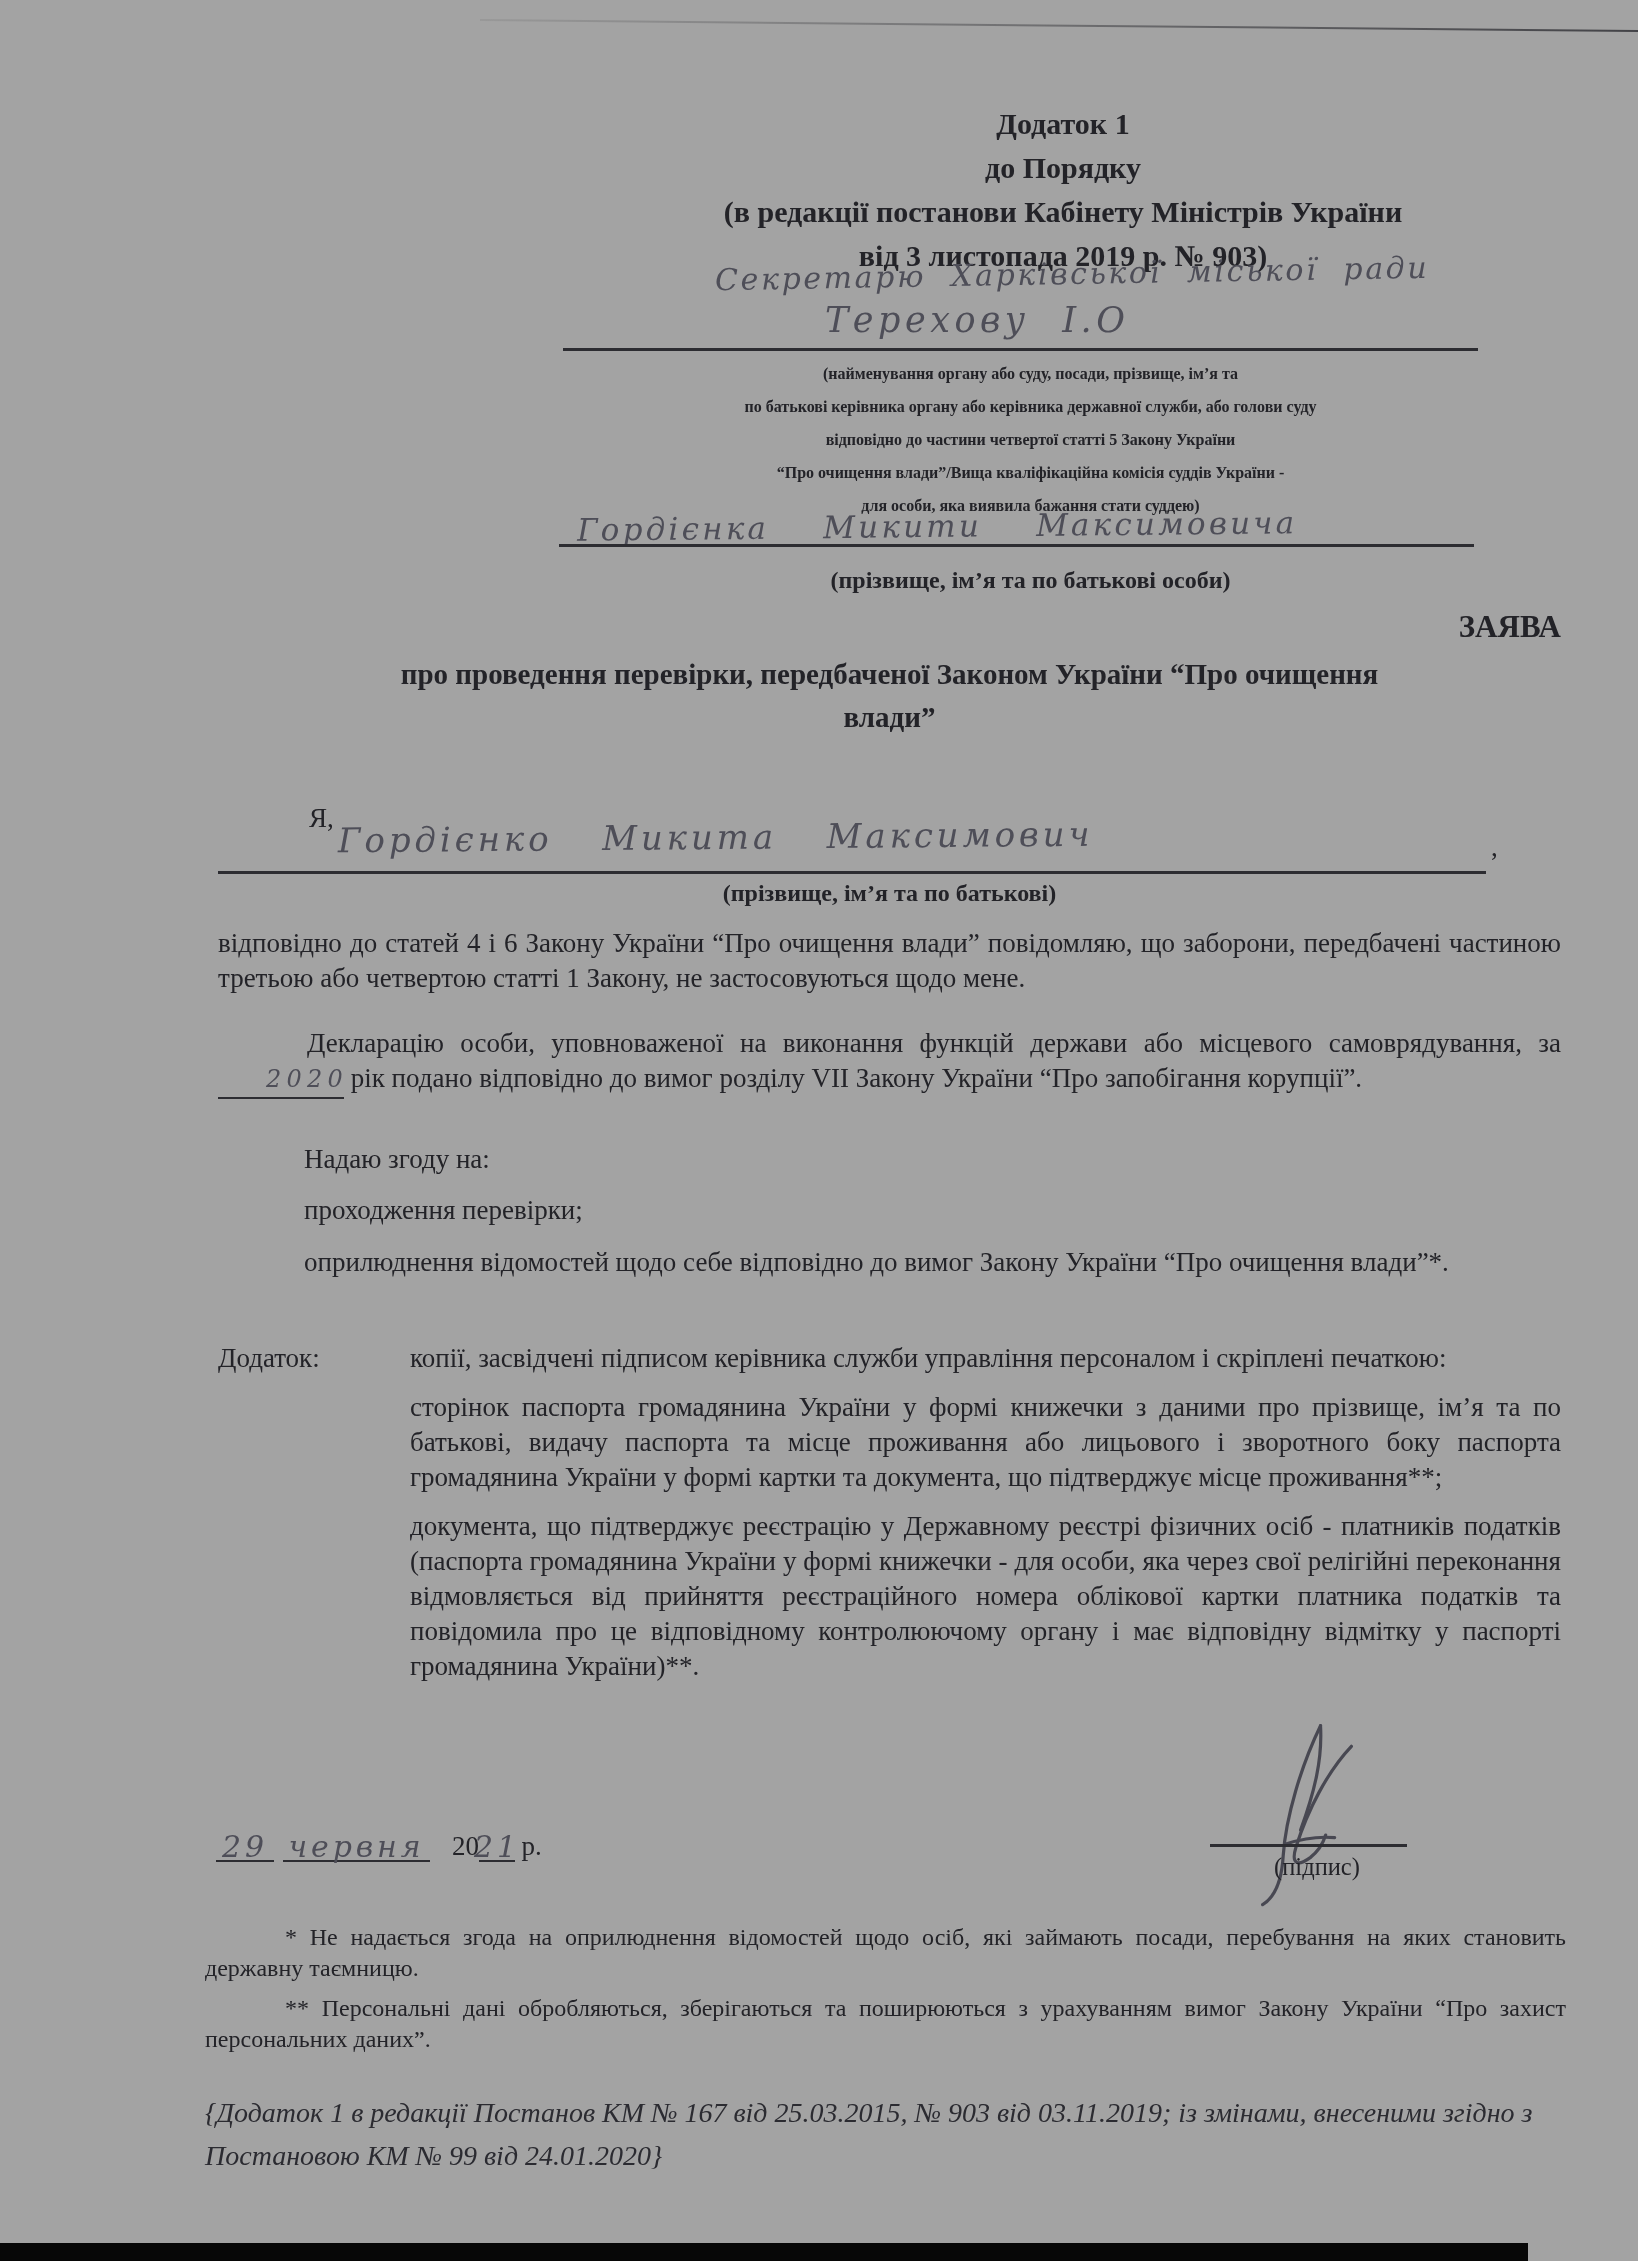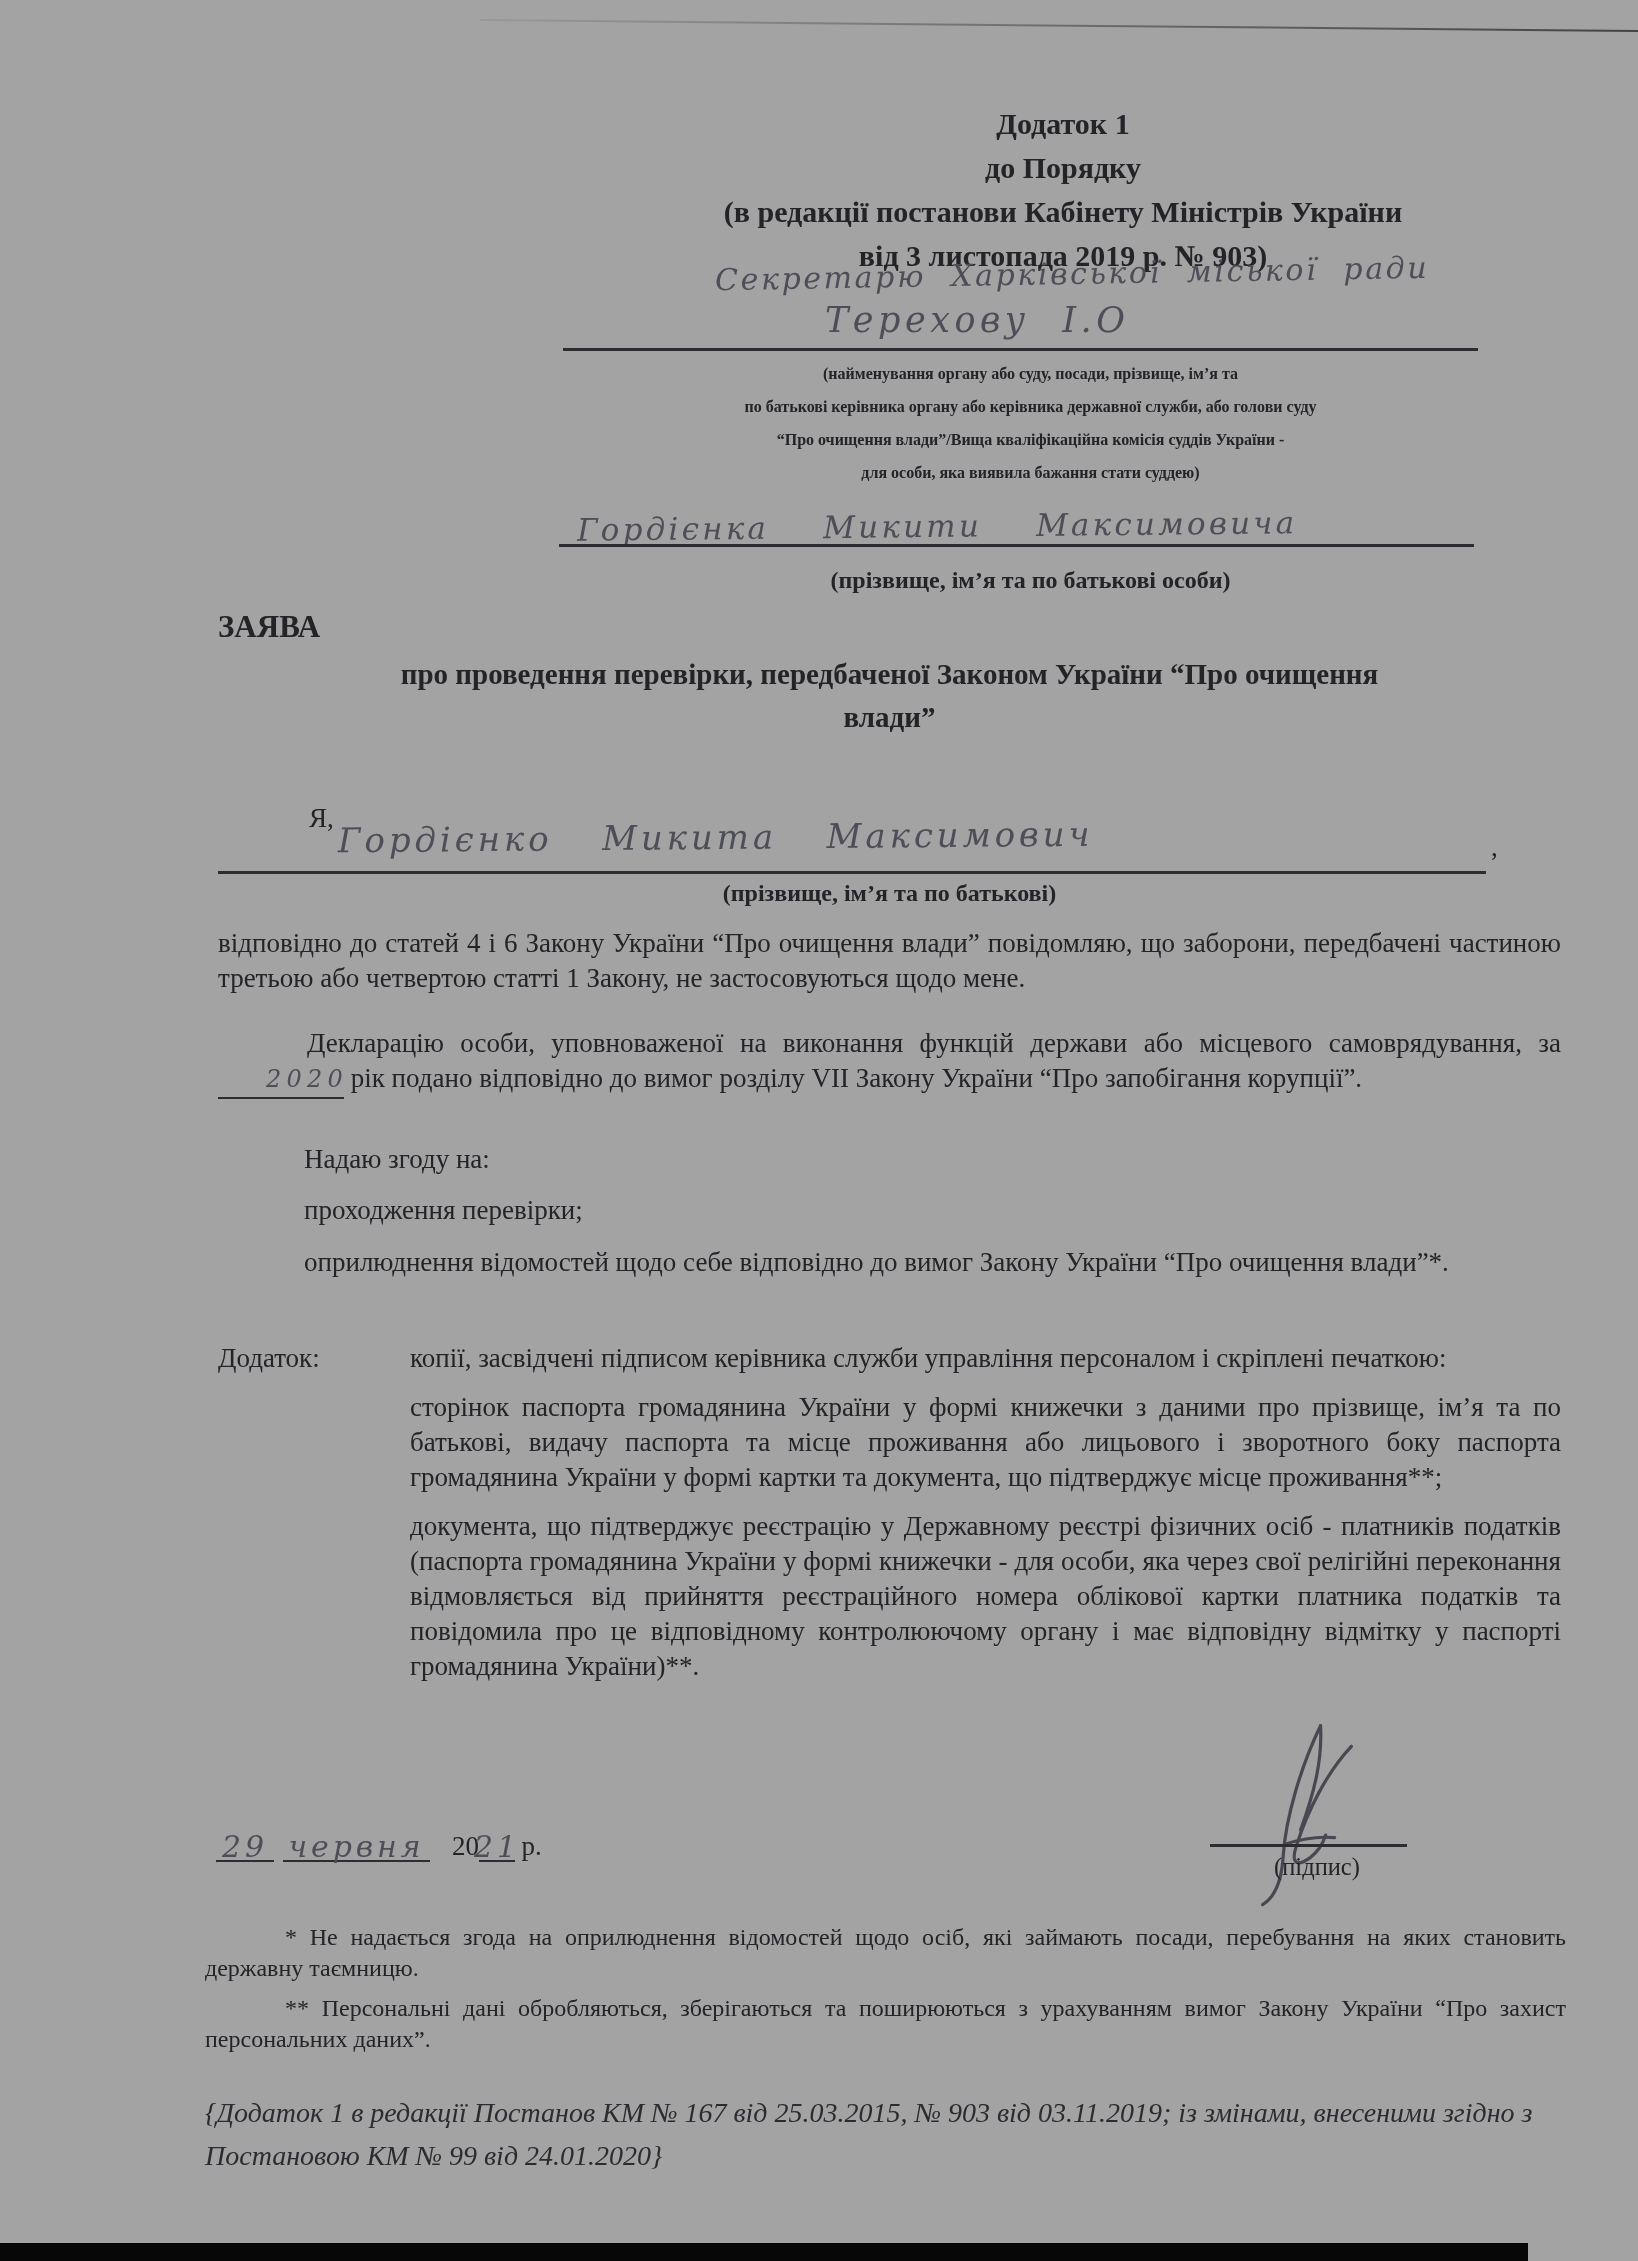--- a/index.html
+++ b/index.html
@@ -45,21 +45,21 @@
   .uline3 { top:871px; left:218px; width:1268px; }
 
   .cap-block {
     top:357px; left:470px; width:1121px;
     text-align:center; font-weight:bold;
     font-size:16px; line-height:33px;
   }
   .cap2 { top:567px; left:470px; width:1121px; text-align:center; font-weight:bold; font-size:24px; }
   .cap3 { top:880px; left:218px; width:1343px; text-align:center; font-weight:bold; font-size:24px; }
 
-  .title   { top:609px;  left:218px; width:1343px; text-align:left; font-weight:bold; font-size:31px; }
+  .title   { top:609px;  left:218px; width:1343px; text-align:right; font-weight:bold; font-size:31px; }
   .subtitle { top:653px; left:218px; width:1343px; text-align:center; font-weight:bold; font-size:29px; line-height:43px; }
 
   .body-text { font-size:27px; line-height:35px; }
   .just { text-align:justify; }
   .ya    { top:803px; left:309px; font-size:27px; }
   .comma { top:832px; left:1491px; font-size:27px; }
 
   .p1 { top:926px; left:218px; width:1343px; }
   .p2 { top:1026px; left:218px; width:1343px; text-indent:89px; }
   .fill-year {
@@ -119,20 +119,21 @@
     <div>від 3 листопада 2019 р. № 903)</div>
   </div>
 
   <div class="abs hand hand-line1">Секретарю Харківської міської ради</div>
   <div class="abs hand hand-line2">Терехову І.О</div>
   <div class="abs uline uline1"></div>
 
   <div class="abs cap-block">
     <div>(найменування органу або суду, посади, прізвище, ім’я та</div>
     <div>по батькові керівника органу або керівника державної служби, або голови суду</div>
+    <div>відповідно до частини четвертої статті 5 Закону України</div>
     <div>“Про очищення влади”/Вища кваліфікаційна комісія суддів України -</div>
     <div>для особи, яка виявила бажання стати суддею)</div>
   </div>
 
   <div class="abs hand hand-applicant">Гордієнка Микити Максимовича</div>
   <div class="abs uline uline2"></div>
   <div class="abs cap2">(прізвище, ім’я та по батькові особи)</div>
 
   <div class="abs title">ЗАЯВА</div>
   <div class="abs subtitle">

